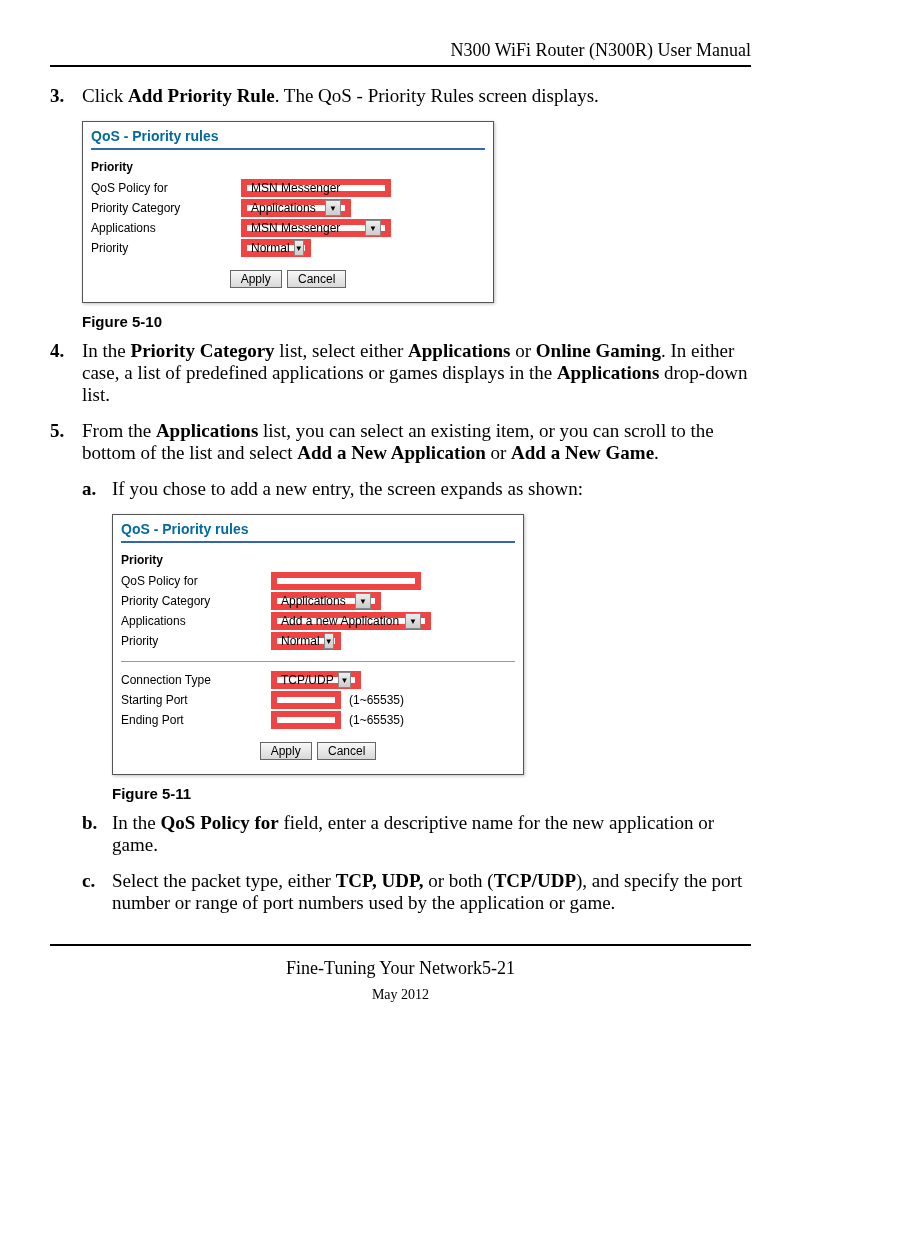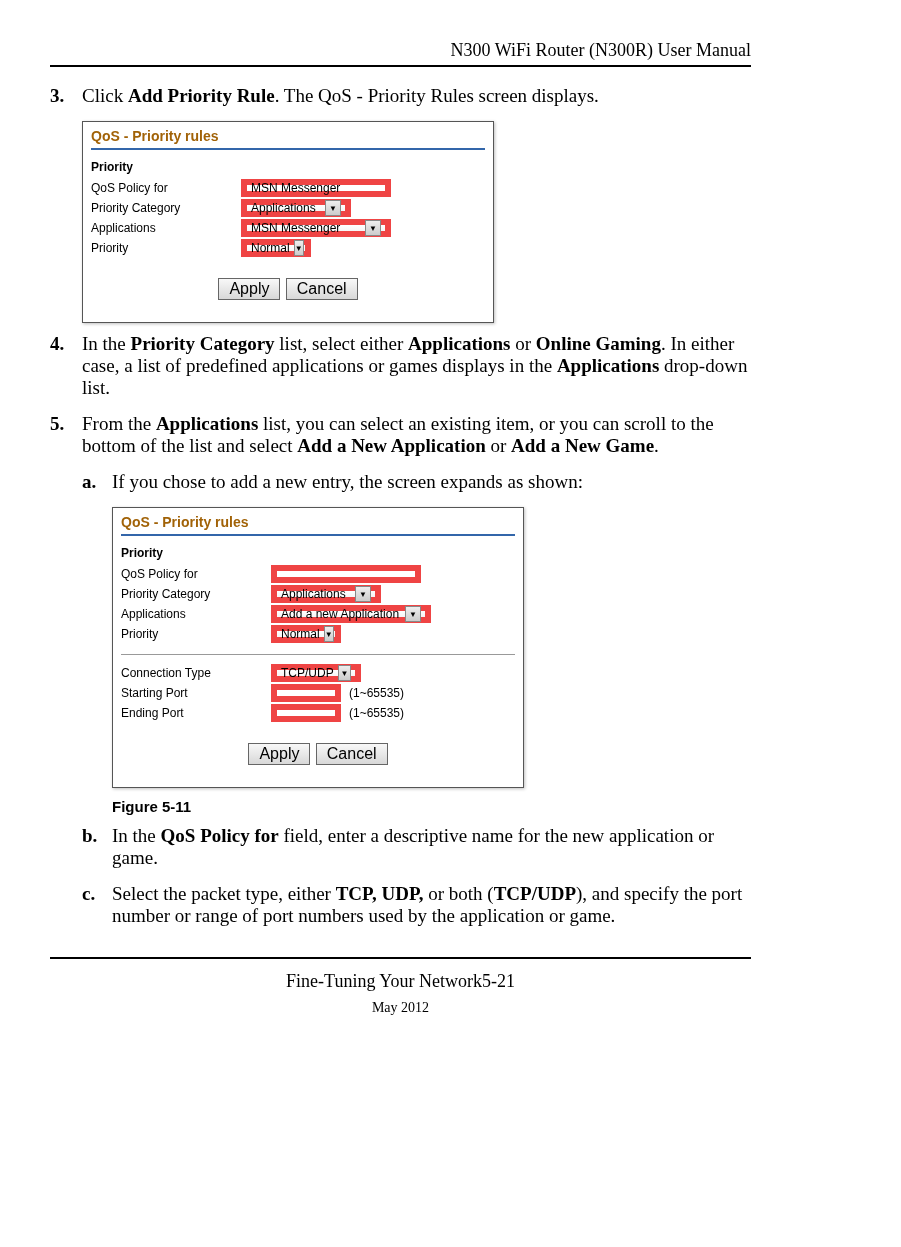--- a/index.html
+++ b/index.html
@@ -70,21 +70,21 @@
   .router-box {
     border: 1px solid #555;
     background: #fff;
     width: 410px;
     font-family: Arial, Helvetica, sans-serif;
     font-size: 12px;
     box-shadow: 1px 1px 3px rgba(0,0,0,0.25);
     padding-bottom: 8px;
   }
   .router-title {
-    color: #a16207;
+    color: #0369a1;
     font-weight: bold;
     font-size: 14px;
     padding: 6px 8px 2px 8px;
   }
   .router-sep {
     border: none;
     border-top: 2px solid #3366aa;
     margin: 2px 8px 10px 8px;
   }
   .section-label {
@@ -133,23 +133,23 @@
     margin-left: 4px;
   }
   .btn-row {
     text-align: center;
     margin: 8px 0 2px 0;
   }
   .fake-button {
     display: inline-block;
     border: 1px solid #666;
     background: linear-gradient(#f8f8f8,#d8d8d8);
-    font-size: 16px;
+    font-size: 12px;
     padding: 1px 10px;
-    margin: 12px 1px;
+    margin: 4px 1px;
     font-family: Arial, sans-serif;
   }
   .port-hint {
     font-size: 12px;
     margin-left: 4px;
   }
   .router-sep-thin {
     border: none;
     border-top: 1px solid #999;
     margin: 10px 8px 8px 8px;
@@ -221,20 +221,21 @@
           <span class="select-arrow">▼</span>
         </div>
       </div>
     </div>
 
     <div class="btn-row">
       <span class="fake-button">Apply</span>
       <span class="fake-button">Cancel</span>
     </div>
   </div>
+  <div class="fig-caption">Figure 5-10</div>
 </div>
 
 <div class="step">
   <div class="step-num">4.</div>
   <div class="step-body">
     <span>In the </span><span class="bold">Priority Category</span><span> list, select either </span><span class="bold">Applications</span><span> or </span><span class="bold">Online Gaming</span><span>. In either case, a list of predefined applications or games displays in the </span><span class="bold">Applications</span><span> drop-down list.</span>
   </div>
 </div>
 
 <div class="step">

